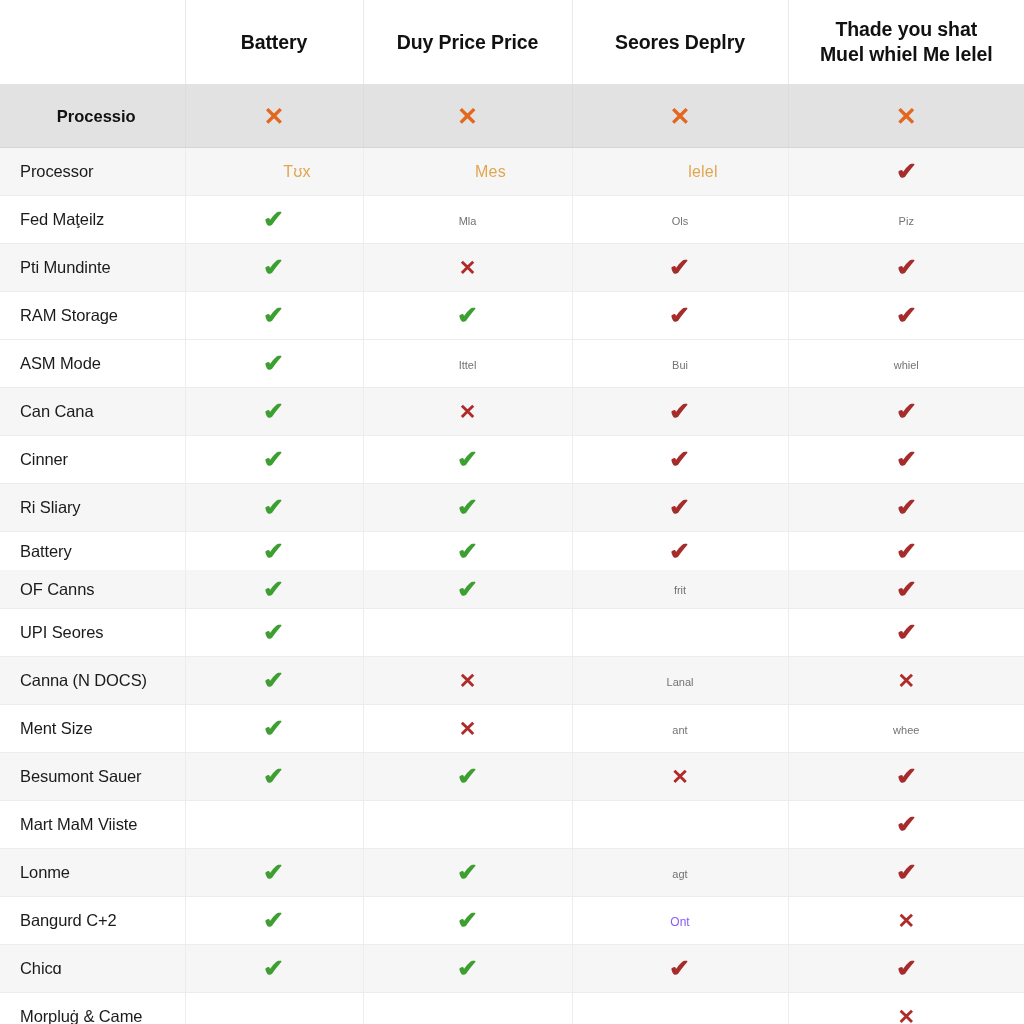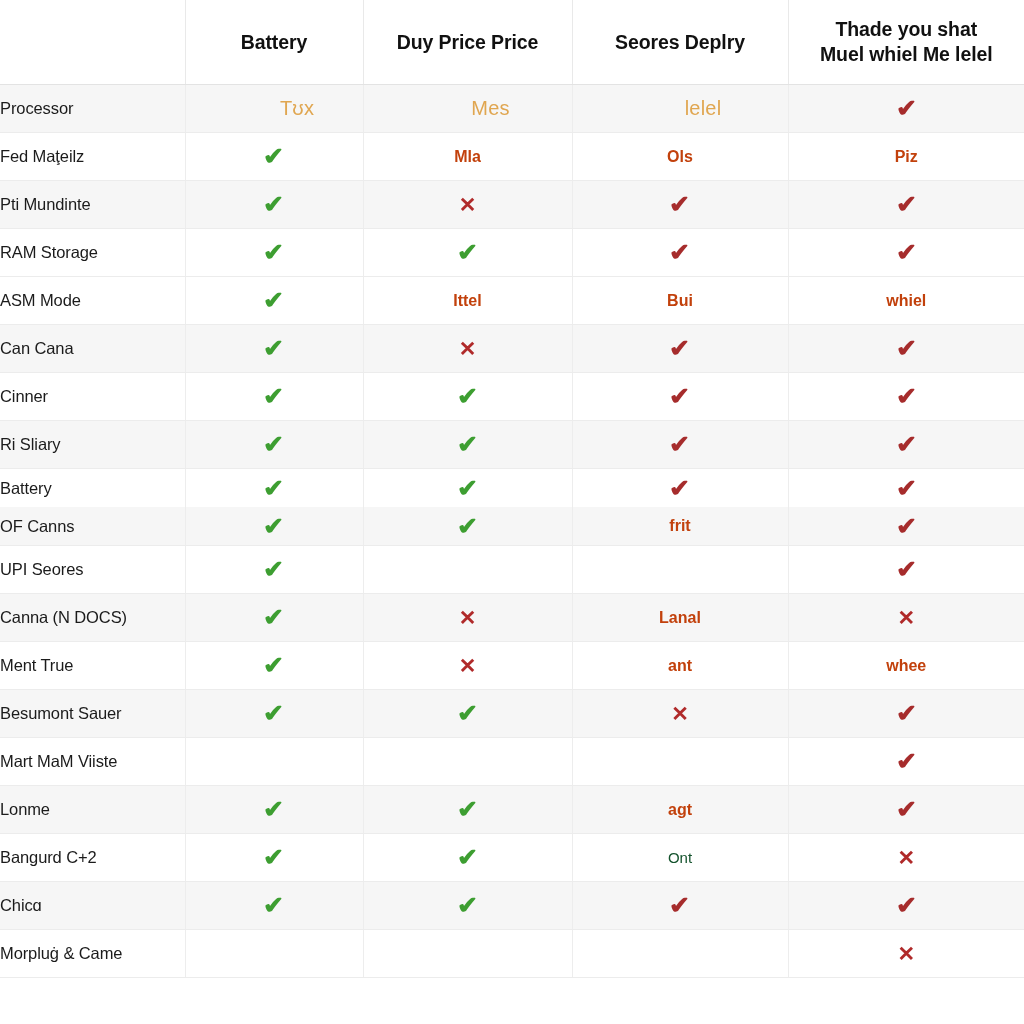--- a/index.html
+++ b/index.html
@@ -71,20 +71,21 @@
     border-bottom: 1px solid #ececec;
     border-left: 1px solid #ededed;
     height: 47px;
     vertical-align: middle;
     text-align: center;
     padding: 0;
   }
   tbody td.row-label {
     border-left: none;
     text-align: left;
+    padding-left: 20px;
     font-size: 16.5px;
     color: #1b1b1b;
     letter-spacing: -0.1px;
     white-space: nowrap;
   }
 
   tr.alt td { background: #f6f6f6; }
   tr.plain td { background: #ffffff; }
 
   
@@ -110,33 +111,33 @@
   .mark.cross-red {
     color: #b02a2a;
     font-size: 21px;
   }
   .mark.cross-orange {
     color: #e2671f;
     font-size: 25px;
   }
   .mark.text-tan {
     color: #e0a650;
-    font-size: 20px;
+    font-size: 16px;
     font-weight: normal;
     letter-spacing: 0.2px;
     margin-left: 46px;
   }
   .mark.text-orange {
-    color: #c2410c;
-    font-size: 16px;
-    font-weight: bold;
+    color: #737373;
+    font-size: 11px;
+    font-weight: normal;
   }
   .mark.text-green {
-    color: #14532d;
-    font-size: 15px;
+    color: #8b5cf6;
+    font-size: 12px;
     font-weight: normal;
     text-align: center;
   }
 </style>
 </head>
 <body>
 
 <table class="comparison-table">
   <colgroup>
     <col class="c-label">
@@ -153,20 +154,27 @@
       <th>Duy Price Price</th>
       <th>Seores Deplry</th>
       <th>
           <span style="display:block">Thade you shat</span>
           <span style="display:block">Muel whiel Me lelel</span>
         </th>
     </tr>
   </thead>
 
   <tbody id="table-body">
+      <tr class="section-row">
+        <td class="section-label">Processio</td>
+        <td><span class="mark cross-orange">✕</span></td>
+        <td><span class="mark cross-orange">✕</span></td>
+        <td><span class="mark cross-orange">✕</span></td>
+        <td><span class="mark cross-orange">✕</span></td>
+      </tr>
       <tr class="alt">
         <td class="row-label">Processor</td>
         <td><span class="mark text-tan">Tʊx</span></td>
         <td><span class="mark text-tan">Mes</span></td>
         <td><span class="mark text-tan">lelel</span></td>
         <td><span class="mark check-red">✔</span></td>
       </tr>
       <tr class="plain">
         <td class="row-label">Fed Maţeilz</td>
         <td><span class="mark check-green">✔</span></td>
@@ -238,21 +246,21 @@
         <td><span class="mark check-red">✔</span></td>
       </tr>
       <tr class="alt">
         <td class="row-label">Canna (N DOCS)</td>
         <td><span class="mark check-green">✔</span></td>
         <td><span class="mark cross-red">✕</span></td>
         <td><span class="mark text-orange">Lanal</span></td>
         <td><span class="mark cross-red">✕</span></td>
       </tr>
       <tr class="plain">
-        <td class="row-label">Ment True</td>
+        <td class="row-label">Ment Size</td>
         <td><span class="mark check-green">✔</span></td>
         <td><span class="mark cross-red">✕</span></td>
         <td><span class="mark text-orange">ant</span></td>
         <td><span class="mark text-orange">whee</span></td>
       </tr>
       <tr class="alt">
         <td class="row-label">Besumont Sauer</td>
         <td><span class="mark check-green">✔</span></td>
         <td><span class="mark check-green">✔</span></td>
         <td><span class="mark cross-red">✕</span></td>

